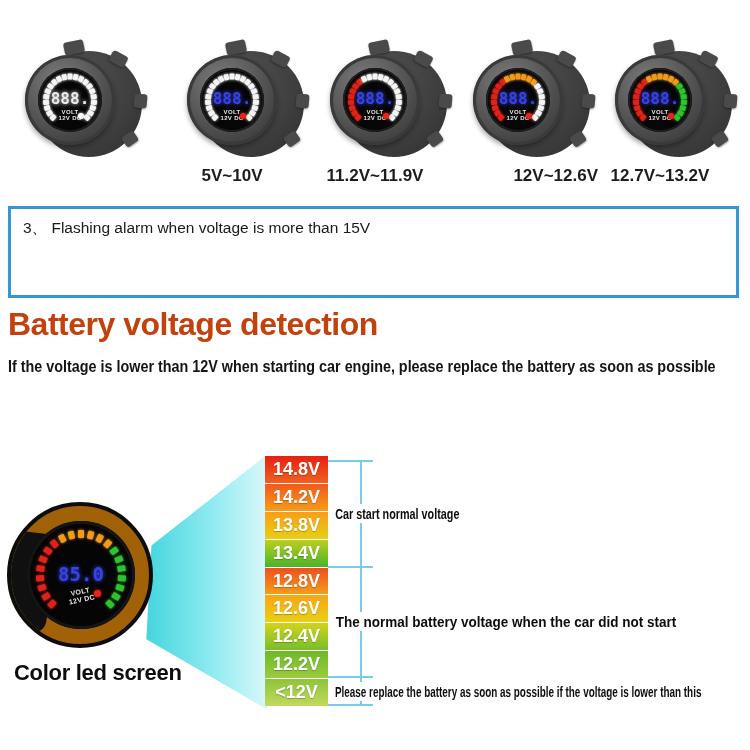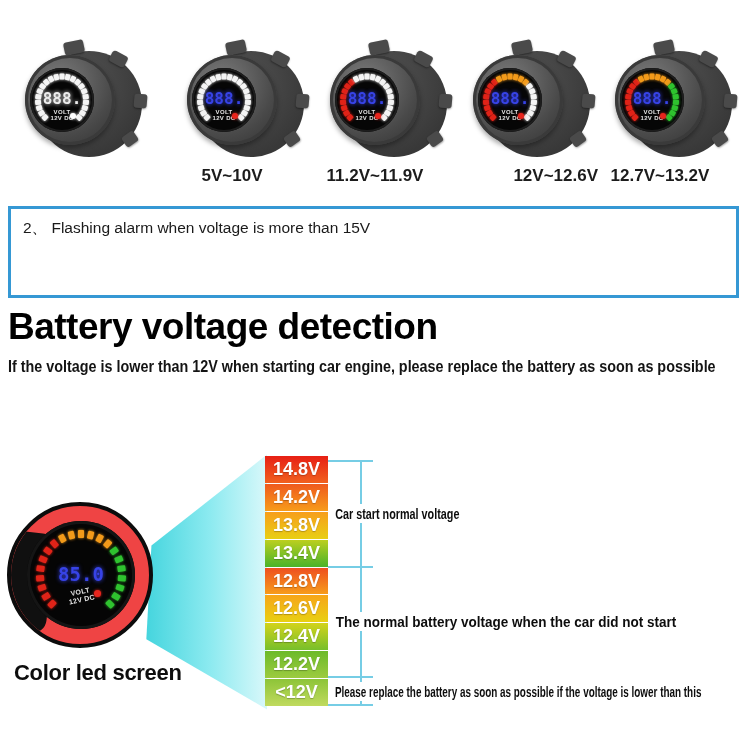--- a/index.html
+++ b/index.html
@@ -11,51 +11,51 @@
   .g-back{position:absolute;left:26px;top:11px;width:106px;height:106px;border-radius:50%;
           background:radial-gradient(circle at 35% 30%,#555,#383838 75%);}
   .g-tab{position:absolute;background:#4a4a4a;border-radius:3px;box-shadow:0 1px 2px rgba(0,0,0,.4);}
   .g-tab1{left:54px;top:1px;width:20px;height:13px;transform:rotate(-12deg);}
   .g-tab2{left:100px;top:13px;width:17px;height:12px;transform:rotate(28deg);}
   .g-tab3{left:124px;top:54px;width:13px;height:14px;transform:rotate(5deg);}
   .g-tab4{left:113px;top:93px;width:14px;height:12px;transform:rotate(-35deg);}
   .g-bezel{position:absolute;left:15px;top:15px;width:90px;height:90px;border-radius:50%;
            background:radial-gradient(circle at 38% 30%,#7c7c7c,#4a4a4a 62%,#343434 95%);
            box-shadow:inset 0 0 0 3px #3a3a3a,0 3px 5px rgba(0,0,0,.35);}
-  .g-face{position:absolute;left:20px;top:28px;width:64px;height:64px;border-radius:50%;
+  .g-face{position:absolute;left:28px;top:28px;width:64px;height:64px;border-radius:50%;
           background:#060606;box-shadow:inset 0 0 0 2px #1d1d1d;}
   .seg{position:absolute;left:50%;top:50%;width:6px;height:5px;margin:-2.5px 0 0 -3px;border-radius:1px;}
   .g-digits{position:absolute;left:0;right:0;top:50%;transform:translateY(-58%);text-align:center;
             font-family:"DejaVu Sans Mono",monospace;font-weight:bold;font-size:16px;letter-spacing:0;}
   .g-volt{position:absolute;left:0;right:0;top:64%;text-align:center;color:#e6e6e6;
           font-size:6px;line-height:6.5px;font-weight:bold;letter-spacing:.3px;}
   .g-dot{position:absolute;width:6px;height:6px;border-radius:50%;left:calc(50% + 8px);top:calc(50% + 13px);}
   .gauge-label{position:absolute;top:166px;width:160px;text-align:center;
                font-size:17px;font-weight:600;color:#1c1c1c;}
 
   
   .info-box{position:absolute;left:8px;top:206px;width:731px;height:92px;box-sizing:border-box;
             border:3px solid #3598d4;background:#fff;padding:6px 12px 0 12px;}
   .info-title{font-size:20px;font-weight:600;color:#0f0f0f;letter-spacing:-.2px;margin:2px 0 5px 0;}
   .info-item{font-size:15.5px;font-weight:500;color:#1a1a1a;line-height:26px;}
 
   
-  .section-heading{position:absolute;left:8px;top:306px;font-size:37px;font-weight:bold;
-                   letter-spacing:-.5px;color:#000000;}
+  .section-heading{position:absolute;left:8px;top:306px;font-size:32px;font-weight:bold;
+                   letter-spacing:-.5px;color:#c2410c;}
   .section-sub{position:absolute;left:8px;top:357px;font-size:16.5px;font-weight:600;color:#141414;
                transform:scaleX(.87);transform-origin:left center;white-space:nowrap;}
 
   
   .beam{position:absolute;left:140px;top:452px;width:127px;height:260px;z-index:1;
         background:linear-gradient(90deg,#3ed3dc 0%,#8ceaf0 55%,#d9f8fa 100%);
         clip-path:polygon(100% 1%,100% 99%,5% 72%,9% 36%);}
 
   
   .product{position:absolute;left:7px;top:502px;width:146px;height:146px;border-radius:50%;
-           background:#ef4444;border:4px solid #0c0c0c;box-sizing:border-box;overflow:hidden;z-index:4;}
+           background:#a16207;border:4px solid #0c0c0c;box-sizing:border-box;overflow:hidden;z-index:4;}
   .p-side{position:absolute;left:-8px;top:26px;width:48px;height:100px;background:#101010;
           border-radius:14px;transform:rotate(7deg);}
   .p-gauge{position:absolute;left:16px;top:15px;width:108px;height:108px;border-radius:50%;
            background:#050505;box-shadow:inset 0 0 0 3px #151515;}
   .p-gauge .g-digits{font-size:19px;transform:translateY(-56%);}
   .p-gauge .g-volt{top:62%;font-size:7px;line-height:7.5px;transform:rotate(-12deg);}
   .p-gauge .g-dot{width:7px;height:7px;left:calc(50% + 13px);top:calc(50% + 15px);}
   .p-gauge .seg{width:8px;height:6px;margin:-3px 0 0 -4px;}
   .product-caption{position:absolute;left:14px;top:660px;font-size:22px;font-weight:bold;
                    letter-spacing:-.3px;color:#0d0d0d;}
@@ -267,21 +267,21 @@
             <div>VOLT</div>
             <div>12V DC</div>
           </div>
           <div class="g-dot" style="background: rgb(232, 37, 29); box-shadow: rgb(232, 37, 29) 0px 0px 3px;"></div>
         </div>
       </div>
       <div class="gauge-label" style="left: 580px;">12.7V~13.2V</div>
     </div>
 
   <div class="info-box">
-    <div class="info-item">2、 Flashing alarm when voltage is more than 15V</div>
+    <div class="info-item">3、 Flashing alarm when voltage is more than 15V</div>
   </div>
 
   <div class="section-heading">Battery voltage detection</div>
   <div class="section-sub">If the voltage is lower than 12V when starting car engine, please replace the battery as soon as possible</div>
 
   <div class="beam"></div>
 
   <div class="product">
     <div class="p-side"></div>
     <div class="p-gauge" id="product-gauge">

